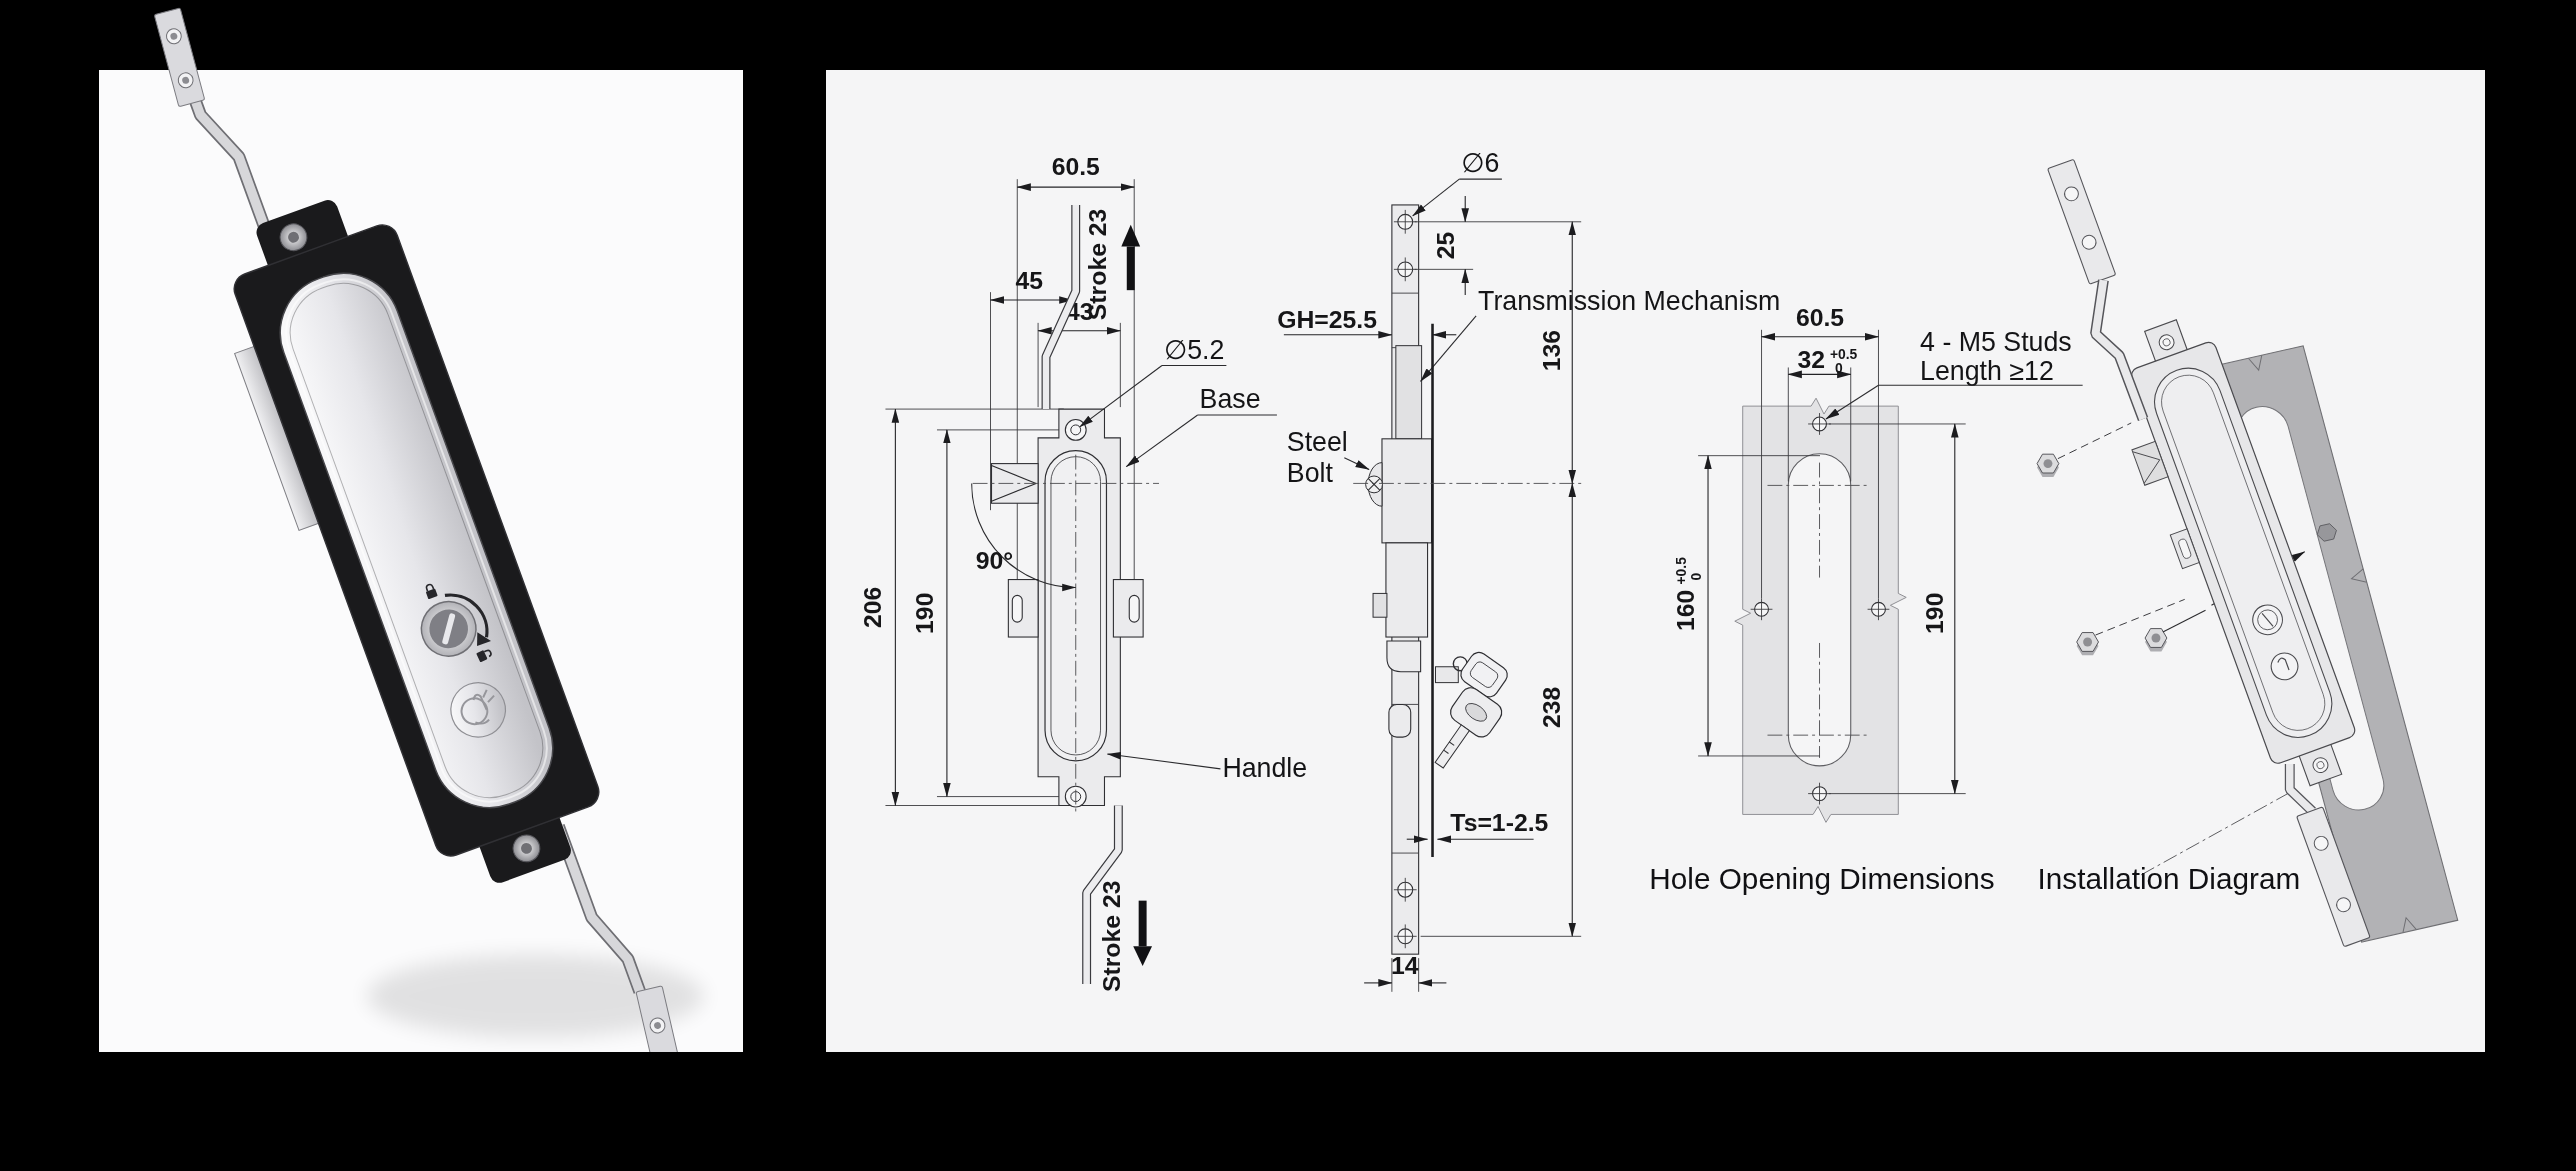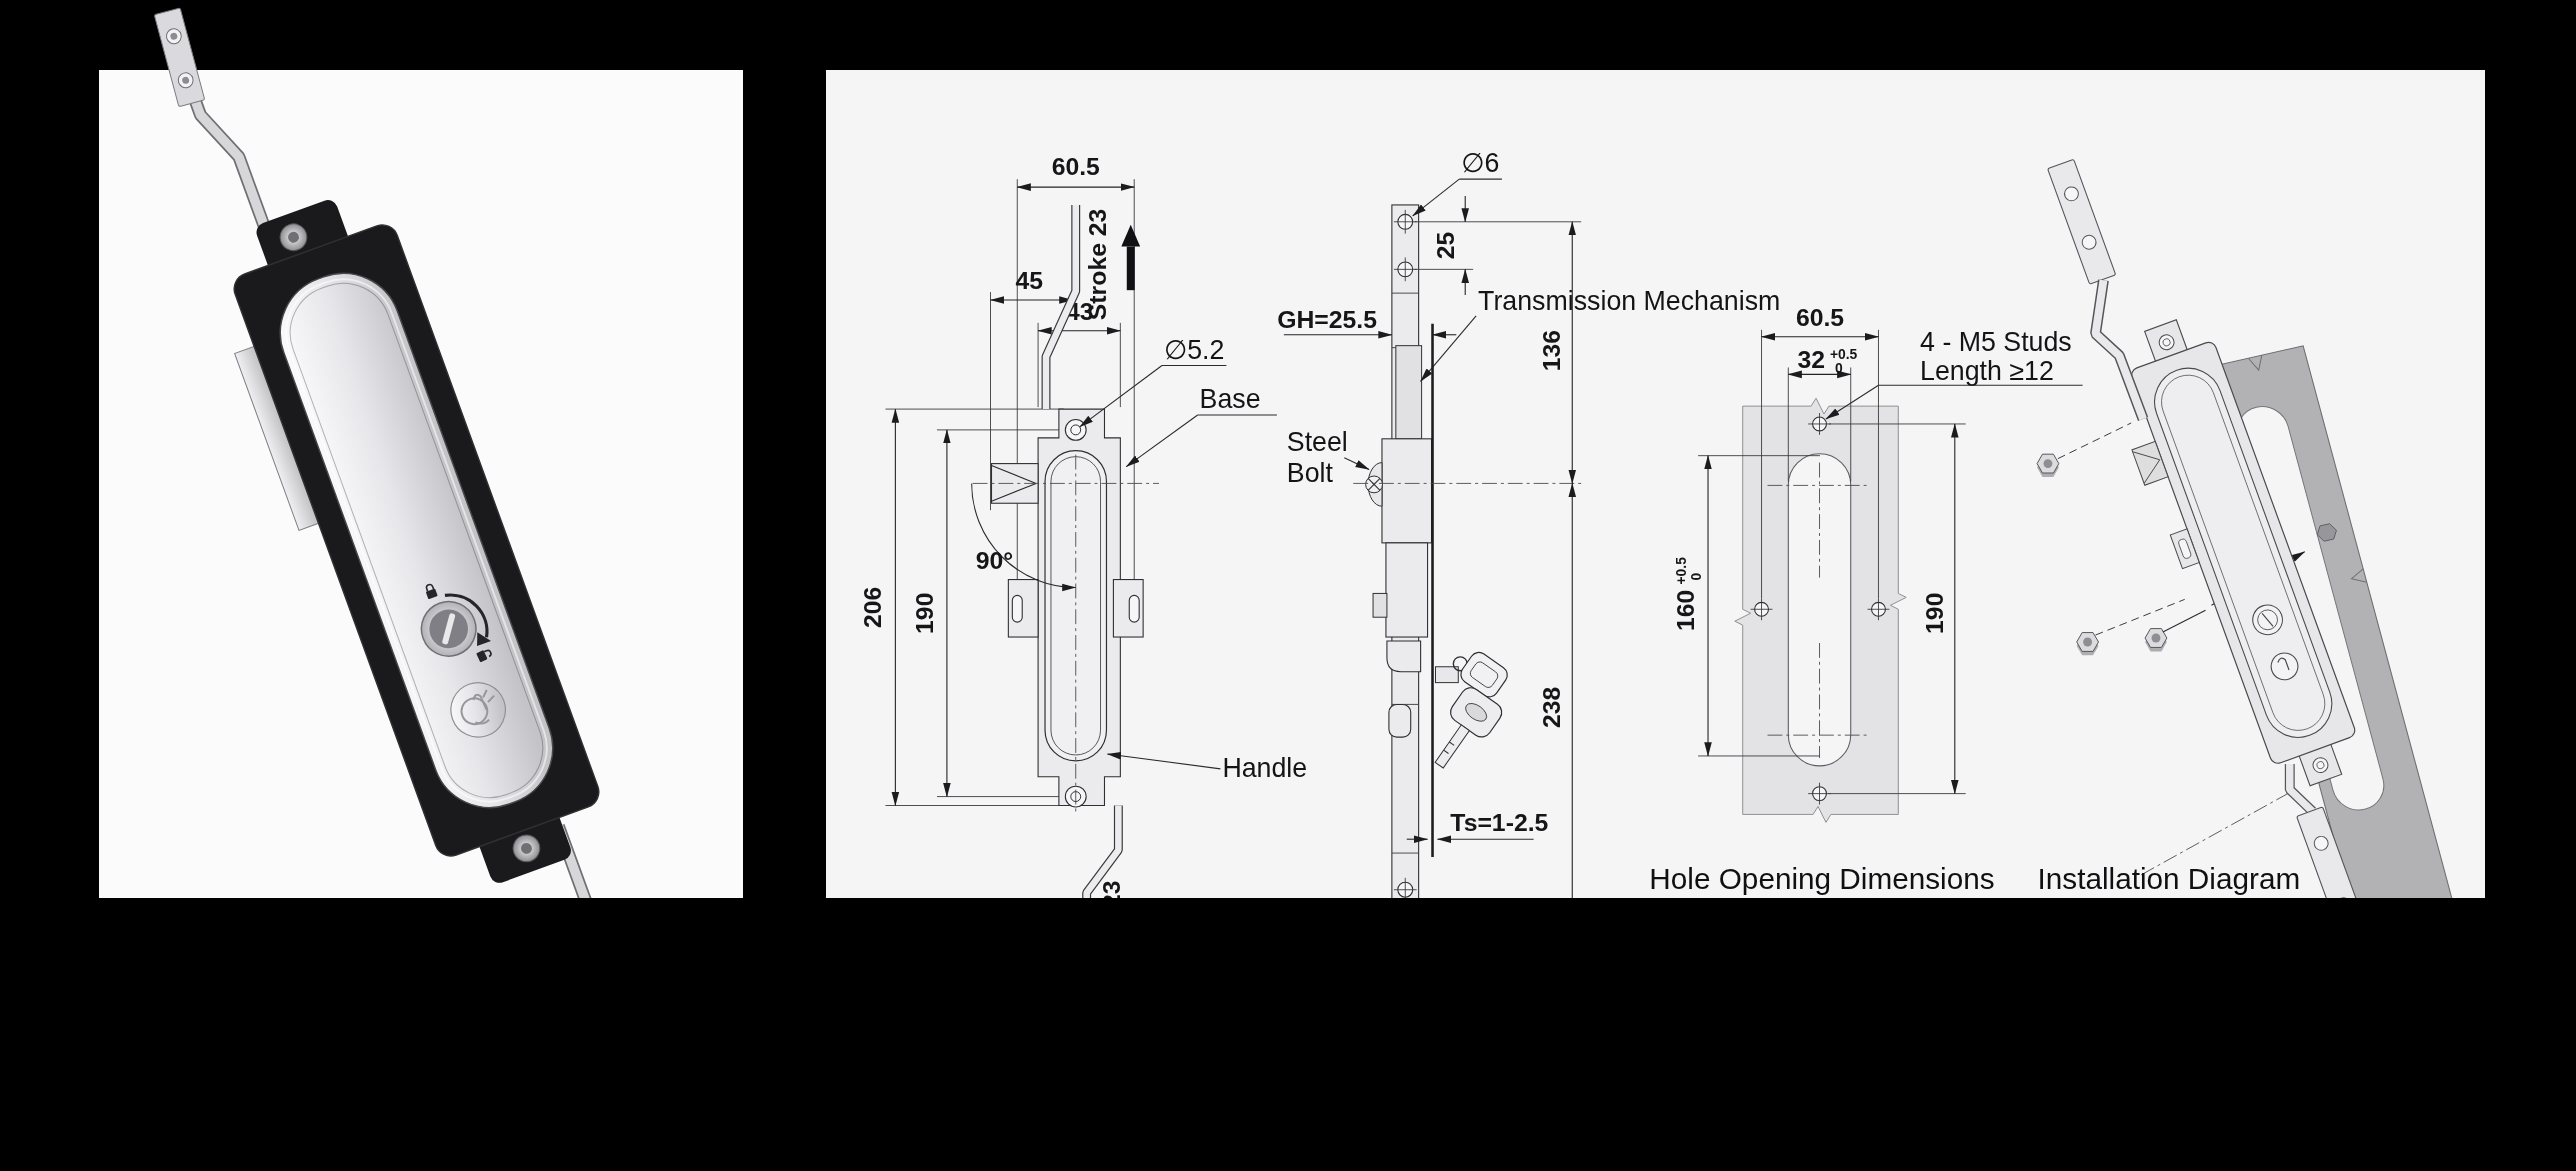--- a/index.html
+++ b/index.html
@@ -1,16 +1,16 @@
 <!DOCTYPE html>
 <html><head>
 <meta charset="utf-8">
 <style>
   html,body{margin:0;padding:0;background:#000;}
-  .canvas{position:relative;width:2576px;height:898px;background:#000;overflow:hidden;
+  .canvas{position:relative;width:2576px;height:1052px;background:#000;overflow:hidden;
           font-family:"Liberation Sans",sans-serif;}
   .photo-panel{position:absolute;left:99px;top:70px;width:644px;height:1030px;background:#fbfbfc;}
   .drawing-panel{position:absolute;left:826px;top:70px;width:1659px;height:1030px;background:#f5f5f6;}
   .photo-svg{position:absolute;left:40px;top:0;width:753px;height:1172px;}
   .drawing-svg{position:absolute;left:826px;top:70px;width:1659px;height:1030px;}
   
   .ln{stroke:#2b2b2e;stroke-width:1.1;fill:none;}
   .ext{stroke:#3a3a3e;stroke-width:0.9;fill:none;}
   .dimln{stroke:#232326;stroke-width:1.1;fill:none;}
   .cl{stroke:#4a4a4e;stroke-width:0.9;fill:none;stroke-dasharray:15 4 3 4;}

